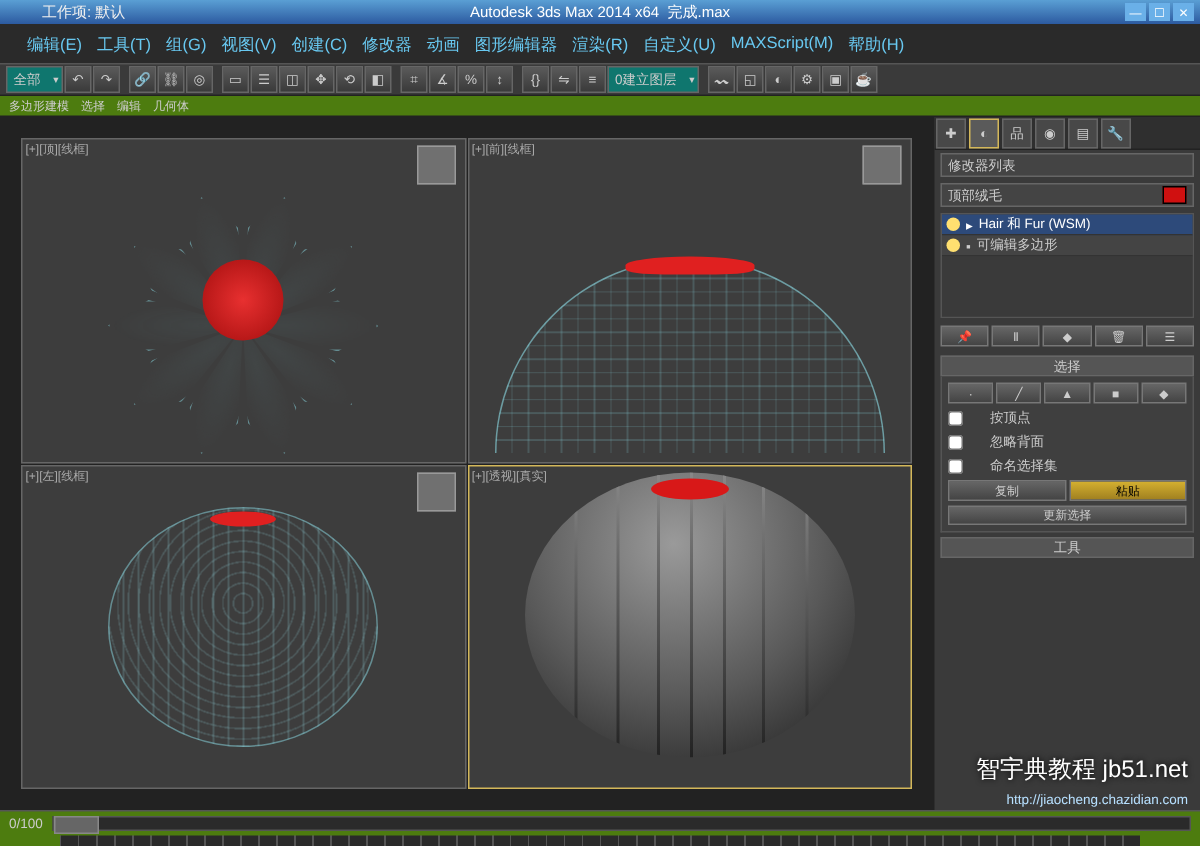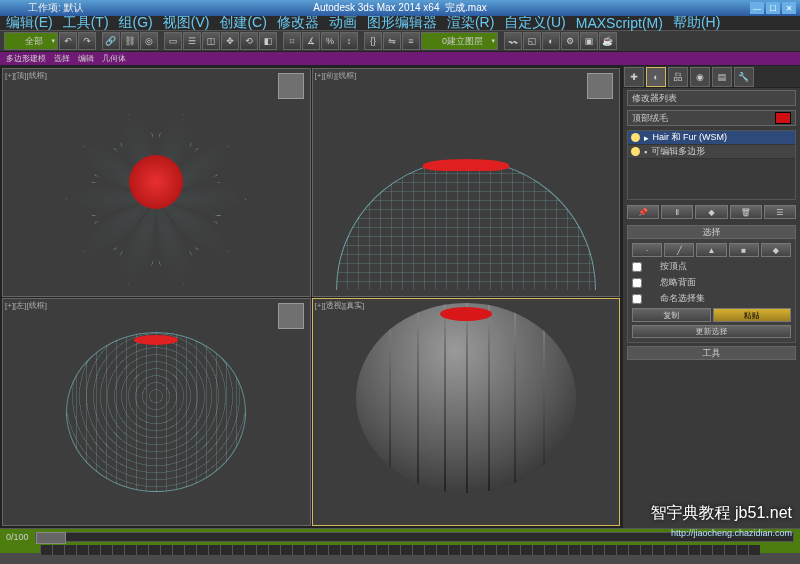--- a/index.html
+++ b/index.html
@@ -1,29 +1,29 @@
 <!DOCTYPE html>
 <html><head>
 <meta charset="utf-8">
 <style>
 *{box-sizing:border-box;margin:0;padding:0;font-family:"Microsoft YaHei",Arial,sans-serif}
 body{width:800px;height:564px;background:#4a4a4a;overflow:hidden;font-size:9px;color:#ccc}
 .titlebar{height:16px;background:linear-gradient(#5a9fd4,#2c5aa0);display:flex;align-items:center;justify-content:center;color:#fff;font-size:10px;position:relative}
 .titlebar .proj{position:absolute;left:28px;color:#eee}
 .winbtns{position:absolute;right:4px;display:flex;gap:2px}
 .winbtns span{width:14px;height:12px;background:#6ab0e8;display:inline-flex;align-items:center;justify-content:center;font-size:8px}
-.menubar{height:14px;background:#2a2a2a;display:flex;align-items:center;padding:0 6px;gap:10px;color:#68c8f0;font-size:14px}
+.menubar{height:26px;background:#2a2a2a;display:flex;align-items:center;padding:0 18px;gap:10px;color:#68c8f0;font-size:11px}
 .toolbar{height:22px;background:#3a3a3a;display:flex;align-items:center;padding:0 4px;gap:1px;border-top:1px solid #555;border-bottom:1px solid #222}
 .tbtn{width:18px;height:18px;background:linear-gradient(#5a5a5a,#3a3a3a);border:1px solid #666;display:inline-flex;align-items:center;justify-content:center;font-size:9px;color:#ccc}
 .tsep{width:4px}
-.tdrop{height:18px;background:#4d7c0f;border:1px solid #666;padding:0 14px 0 20px;display:inline-flex;align-items:center;font-size:9px;position:relative}
+.tdrop{height:18px;background:#0f766e;border:1px solid #666;padding:0 14px 0 4px;display:inline-flex;align-items:center;font-size:9px;position:relative}
 .tdrop:after{content:"▾";position:absolute;right:2px;font-size:7px}
-.ribbon{height:14px;background:#701a75;border-bottom:1px solid #222;display:flex;align-items:center;padding:0 6px;gap:8px;font-size:8px}
+.ribbon{height:14px;background:#4d7c0f;border-bottom:1px solid #222;display:flex;align-items:center;padding:0 6px;gap:8px;font-size:8px}
 .workspace{display:flex;height:462px}
-.viewports{width:622px;display:grid;grid-template:1fr 1fr/1fr 1fr;gap:1px;background:#222;padding:2px}
+.viewports{width:622px;display:grid;grid-template:1fr 1fr/1fr 1fr;gap:1px;background:#222;padding:14px}
 .vp{background:#3d3d3d;position:relative;border:1px solid #666}
 .vp.sel{border:1px solid #d4b85a}
 .vplabel{position:absolute;top:1px;left:2px;color:#aaa;font-size:8px;z-index:5}
 .cube{position:absolute;top:4px;right:6px;width:26px;height:26px;background:#707070;border:1px solid #999;transform:rotate(0deg)}
 .note{position:absolute;bottom:6px;left:6px;right:6px;border:1px solid #3aa7a7;padding:3px 5px;color:#3ad0d0;font-size:10px;line-height:1.3;background:rgba(0,0,0,.15)}
 .wire{position:absolute;left:50%;top:50%;transform:translate(-50%,-50%)}
 .flower{width:200px;height:200px;position:relative}
 .petals{position:absolute;inset:0}
 .petal{position:absolute;left:50%;top:50%;width:90px;height:34px;transform-origin:0 50%;background:radial-gradient(ellipse at 30% 50%,rgba(140,220,230,.05),transparent 70%);border:1px solid rgba(140,220,230,.5);clip-path:polygon(0 50%,70% 0,100% 50%,70% 100%)}
 .core{position:absolute;left:50%;top:50%;width:54px;height:54px;transform:translate(-50%,-50%);border-radius:50%;background:radial-gradient(circle,#e83030 0,#b81818 70%)}

